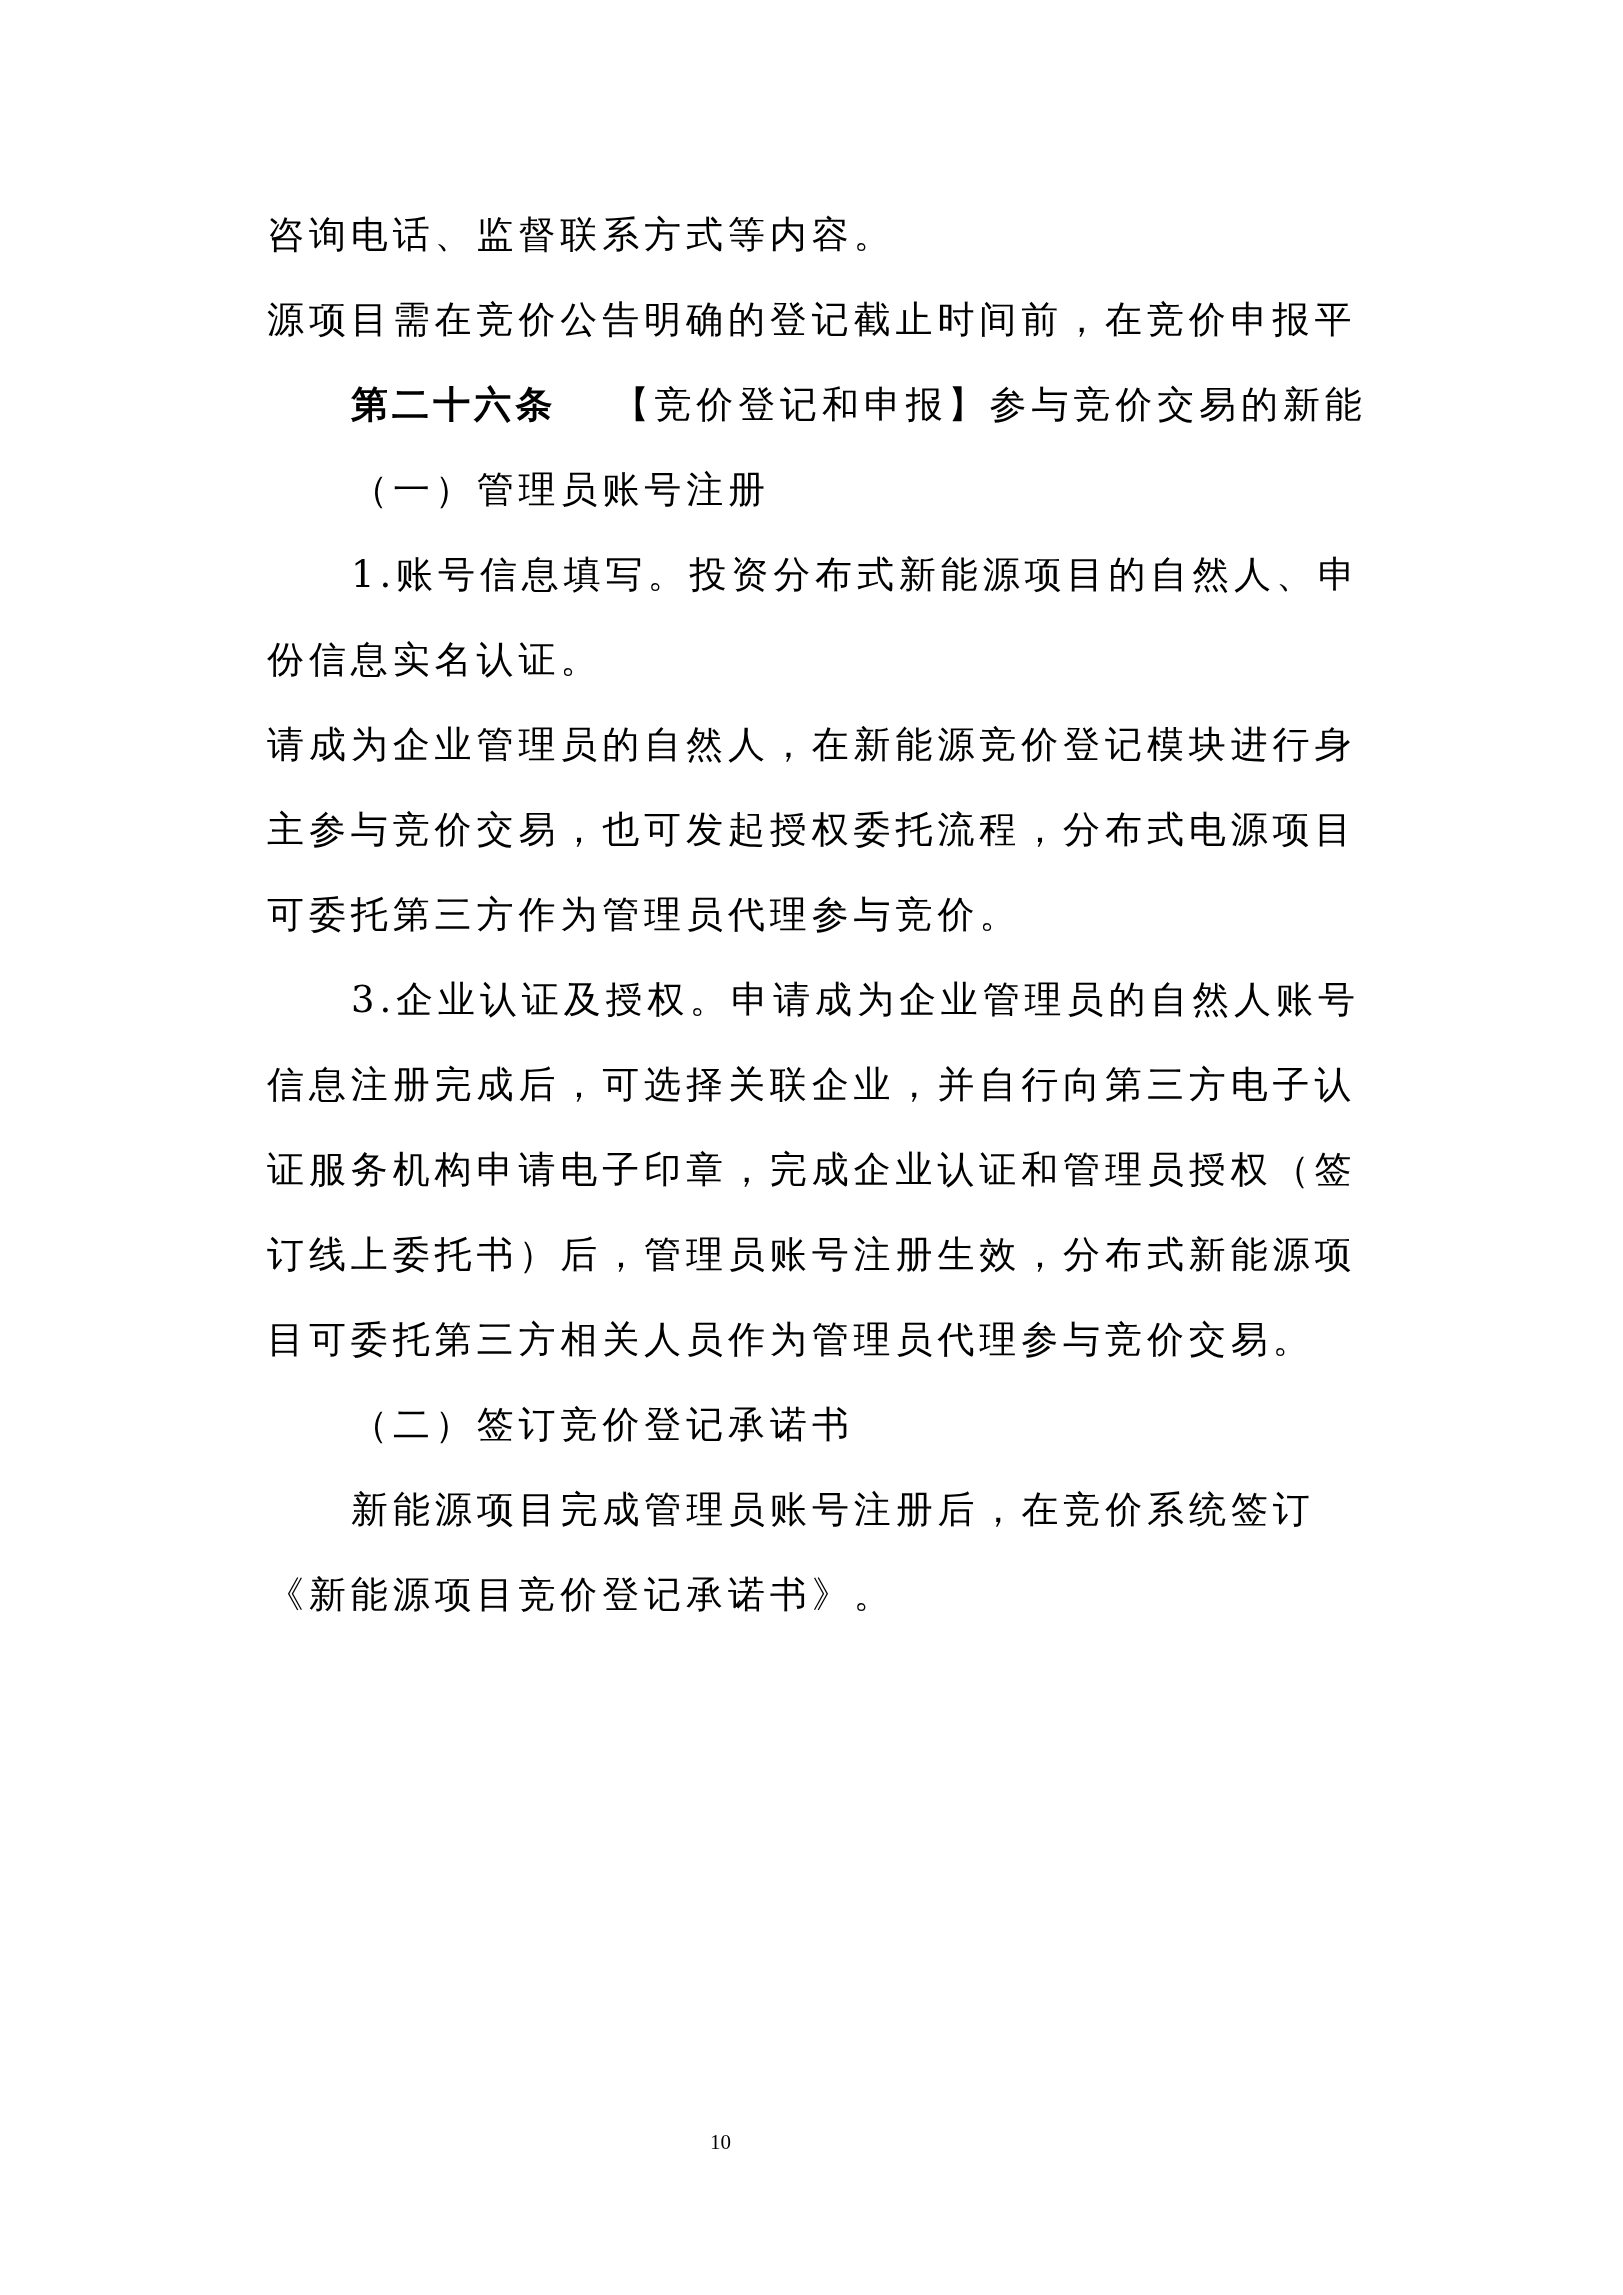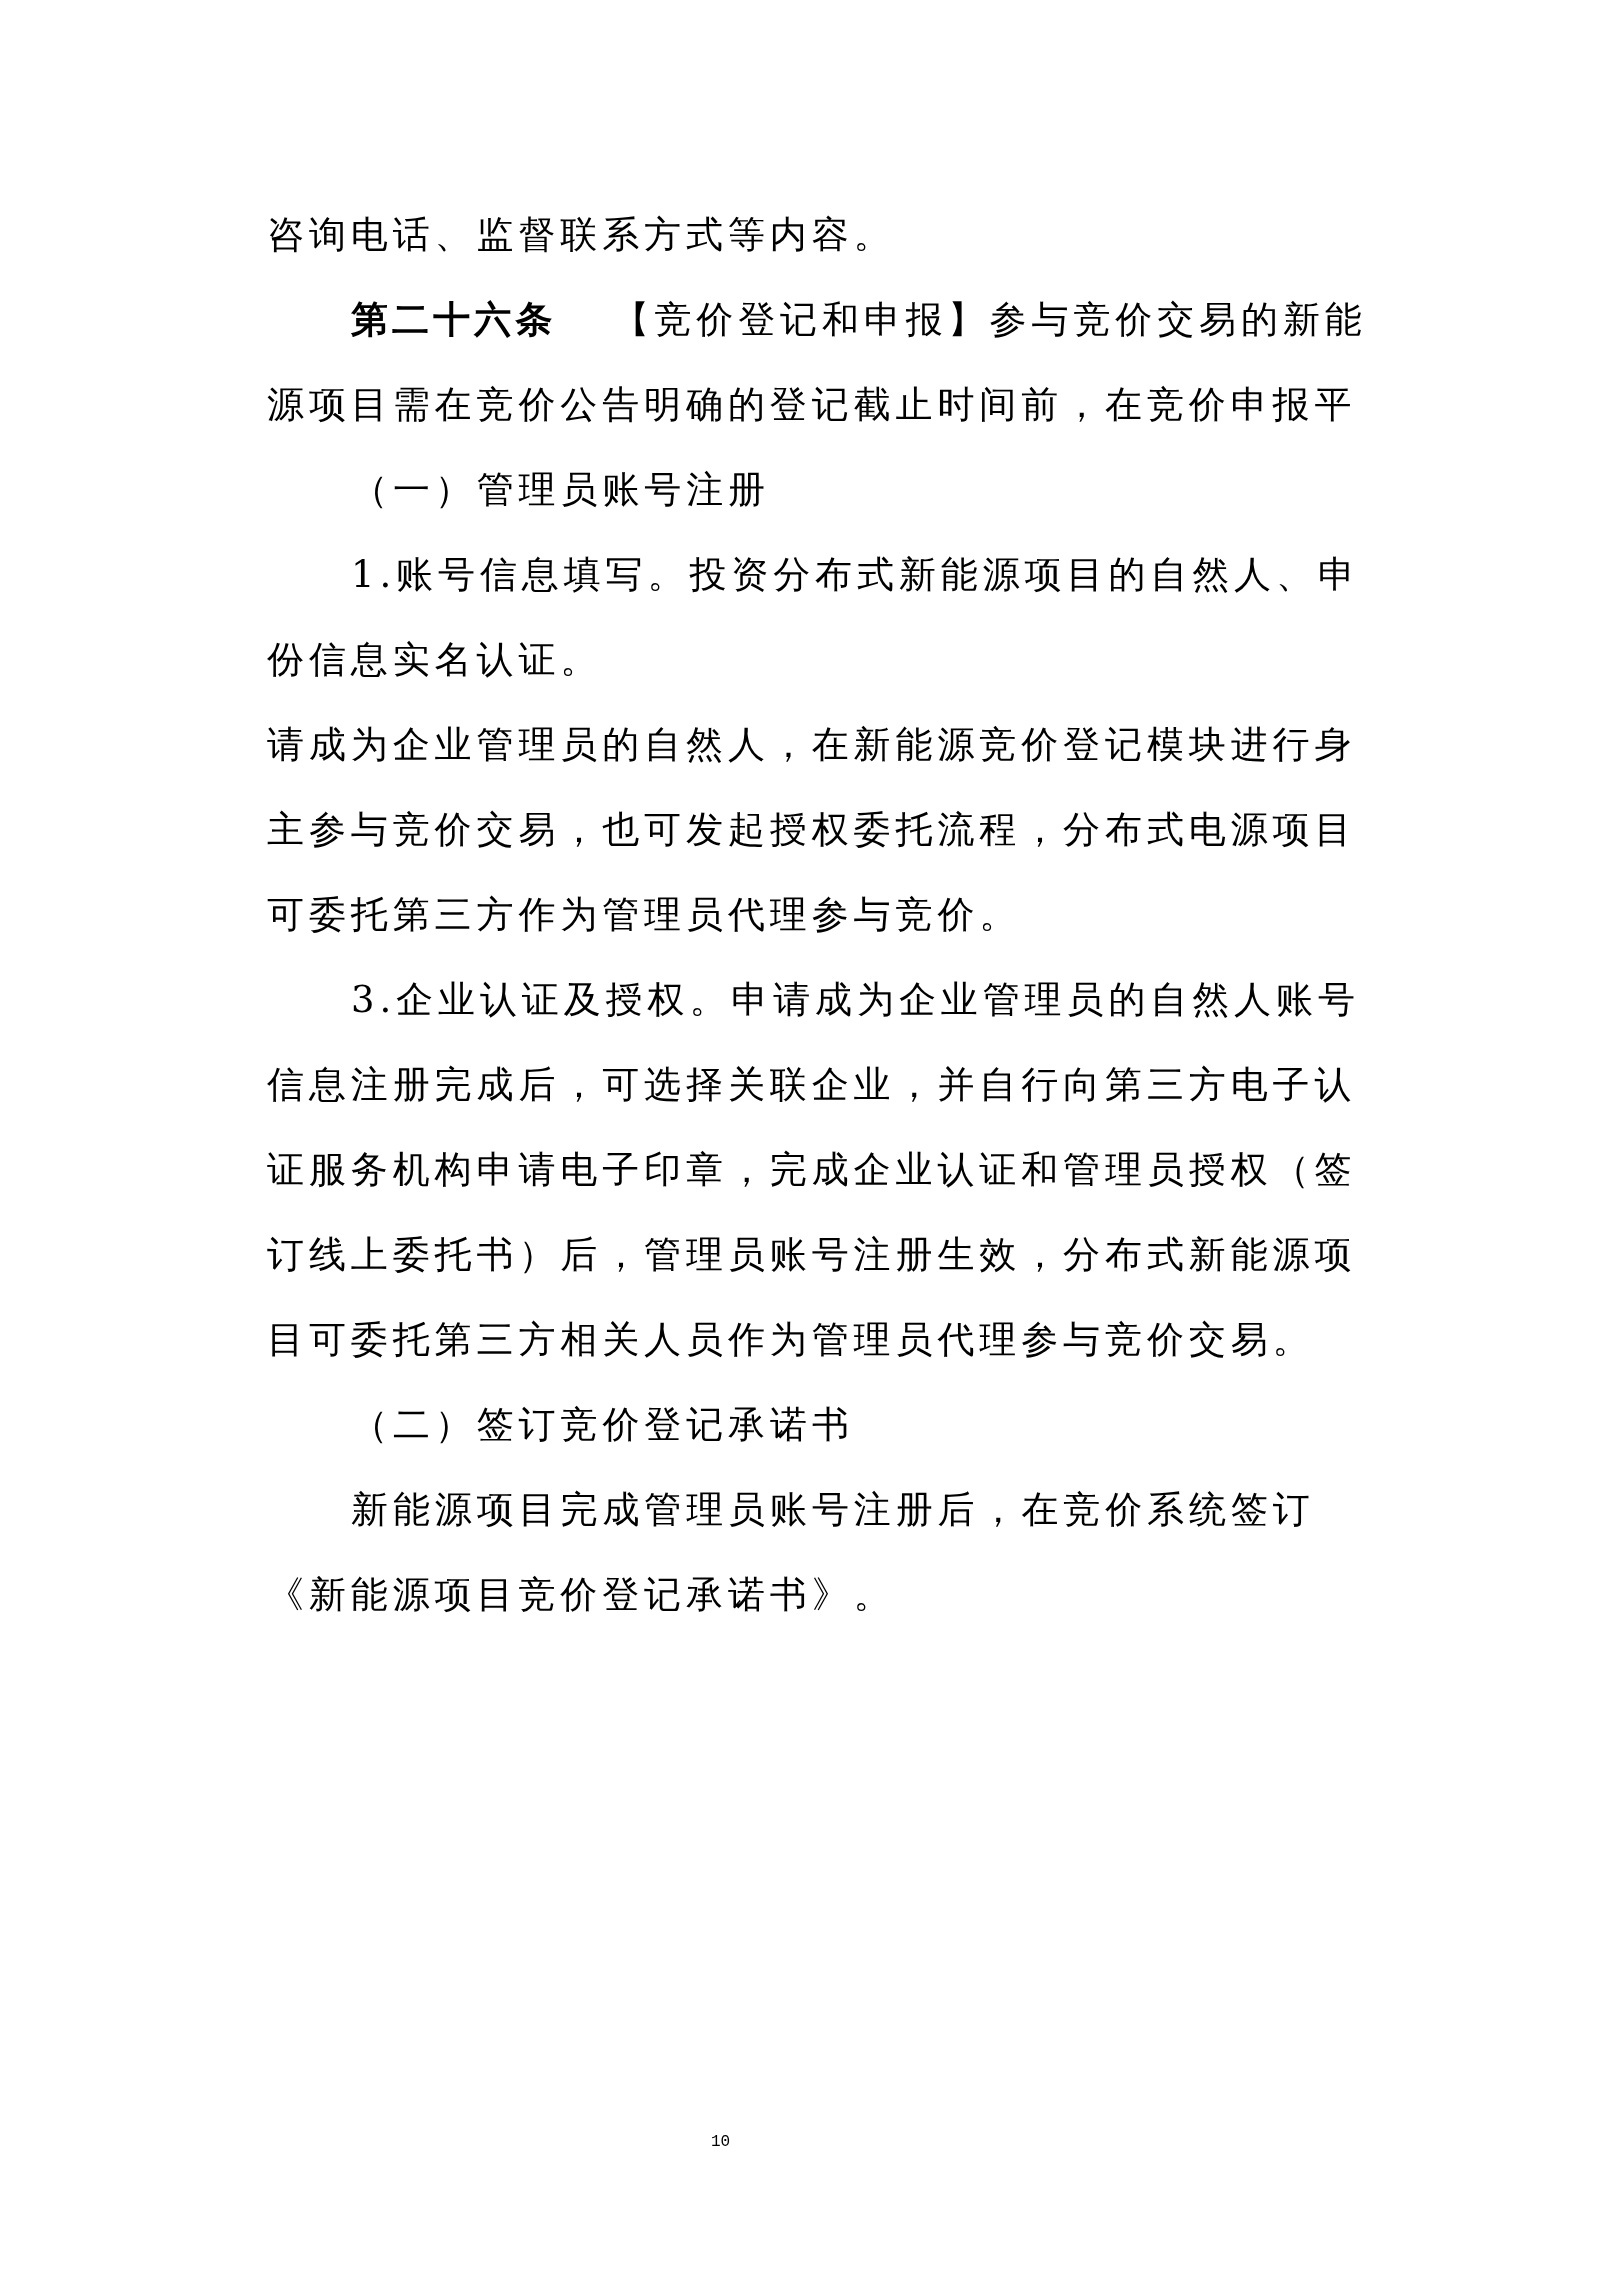--- a/index.html
+++ b/index.html
@@ -42,37 +42,37 @@
     font-weight: bold;
     letter-spacing: 4.1px;
   }
   .gap { display: inline-block; width: 56px; }
   .page-number {
     position: absolute;
     left: 0;
     width: 1441px;
     top: 2127px;
     text-align: center;
-    font-family: Liberation Mono, monospace;
-    font-size: 16px;
+    font-family: Liberation Serif, serif;
+    font-size: 21px;
     line-height: 31px;
   }
 </style>
 </head>
 <body>
 
 <div class="page">
   <div class="body-text">
 
     <div class="line">咨询电话、监督联系方式等内容。</div>
 
+    <div class="line">源项目需在竞价公告明确的登记截止时间前，在竞价申报平</div>
     <div class="line indent">
       <span class="article-no">第二十六条</span><span class="gap"></span><span>【竞价登记和申报】参与竞价交易的新能</span>
     </div>
-    <div class="line">源项目需在竞价公告明确的登记截止时间前，在竞价申报平</div>
 
     <div class="line indent">（一）管理员账号注册</div>
 
     <div class="line indent">1.账号信息填写。投资分布式新能源项目的自然人、申</div>
     <div class="line">份信息实名认证。</div>
     <div class="line">请成为企业管理员的自然人，在新能源竞价登记模块进行身</div>
 
     <div class="line">主参与竞价交易，也可发起授权委托流程，分布式电源项目</div>
     <div class="line">可委托第三方作为管理员代理参与竞价。</div>
 

